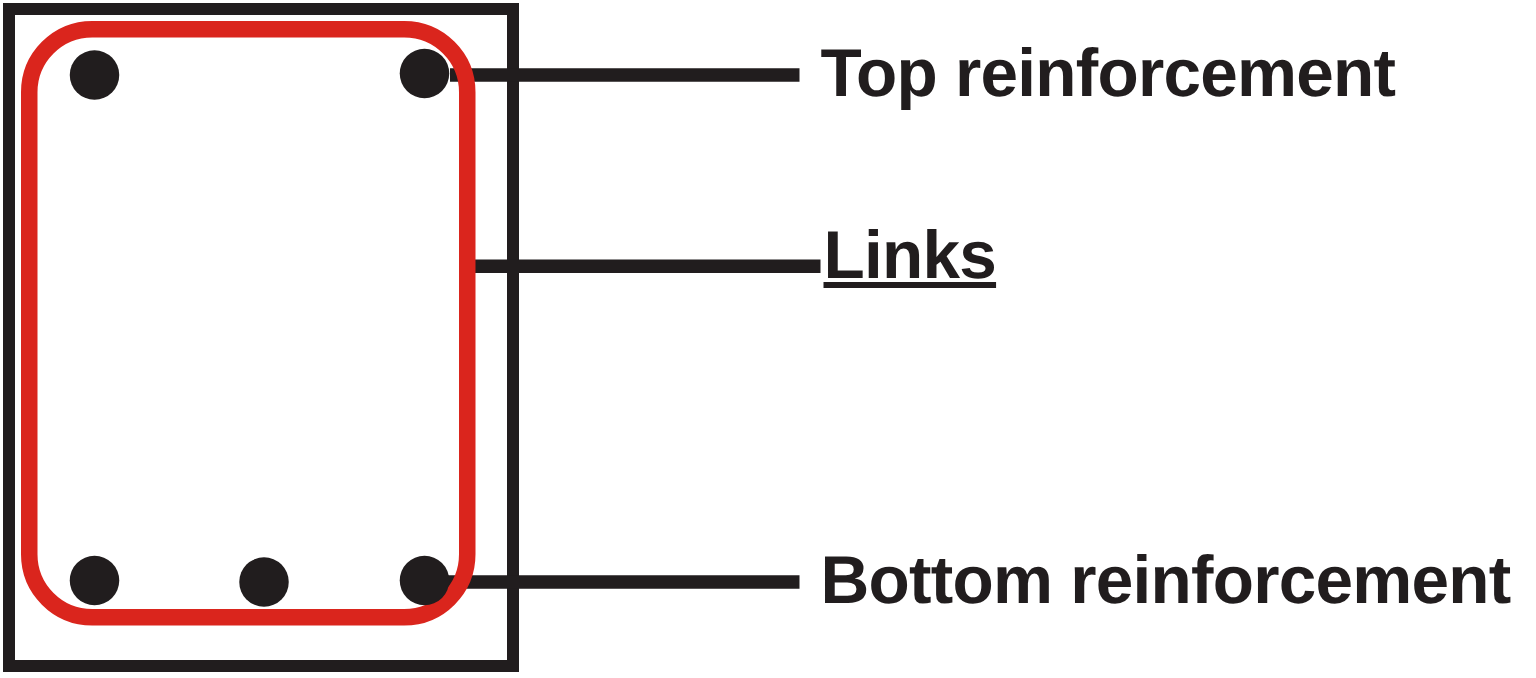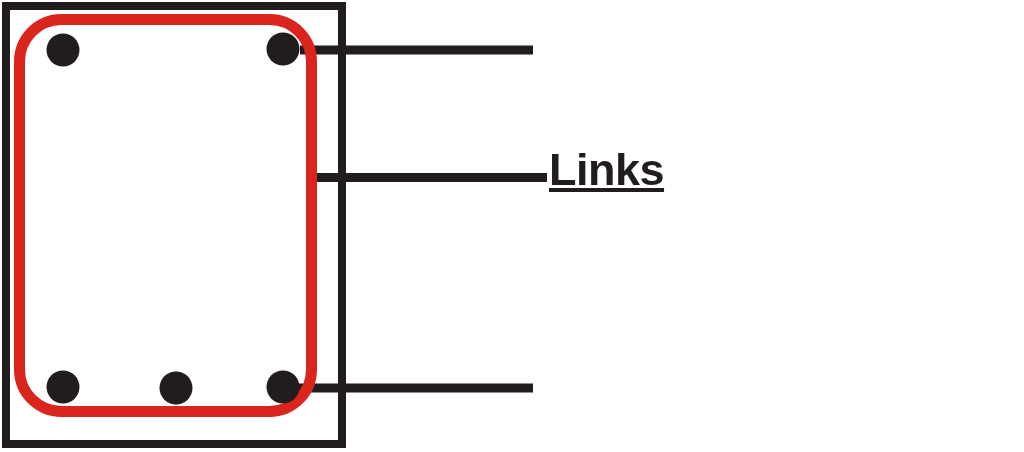--- a/index.html
+++ b/index.html
@@ -74,16 +74,18 @@
     <rect class="link-stirrup" x="19.5" y="19.5" width="292" height="392" rx="42" ry="42"></rect>
 
     <circle class="rebar" cx="63" cy="50" r="16.5"></circle>
     <circle class="rebar" cx="283" cy="49" r="16.5"></circle>
 
     <circle class="rebar" cx="63" cy="387" r="16.5"></circle>
     <circle class="rebar" cx="176" cy="388" r="16.5"></circle>
     <circle class="rebar" cx="283" cy="387" r="16.5"></circle>
   </svg>
 
+  <div class="label label-top">Top reinforcement</div>
 
   <div class="label label-links">Links</div>
 
+  <div class="label label-bottom">Bottom reinforcement</div>
 </div>
 
 </body></html>

